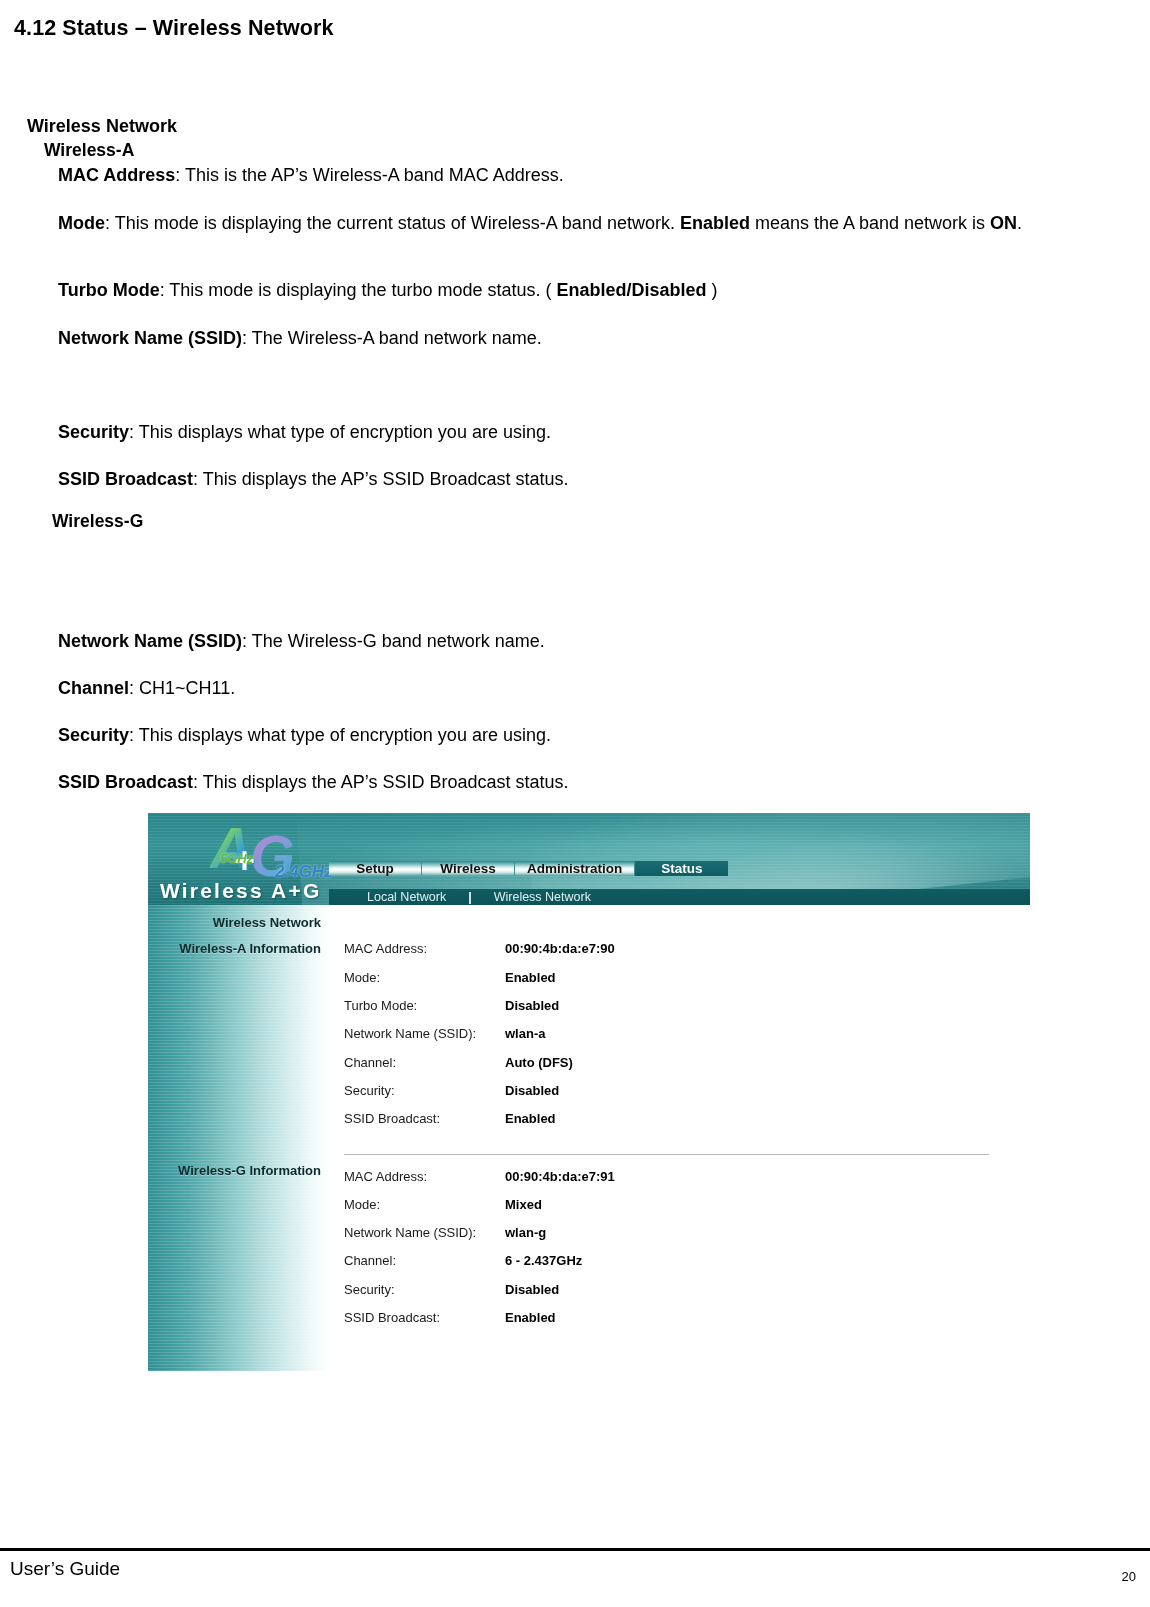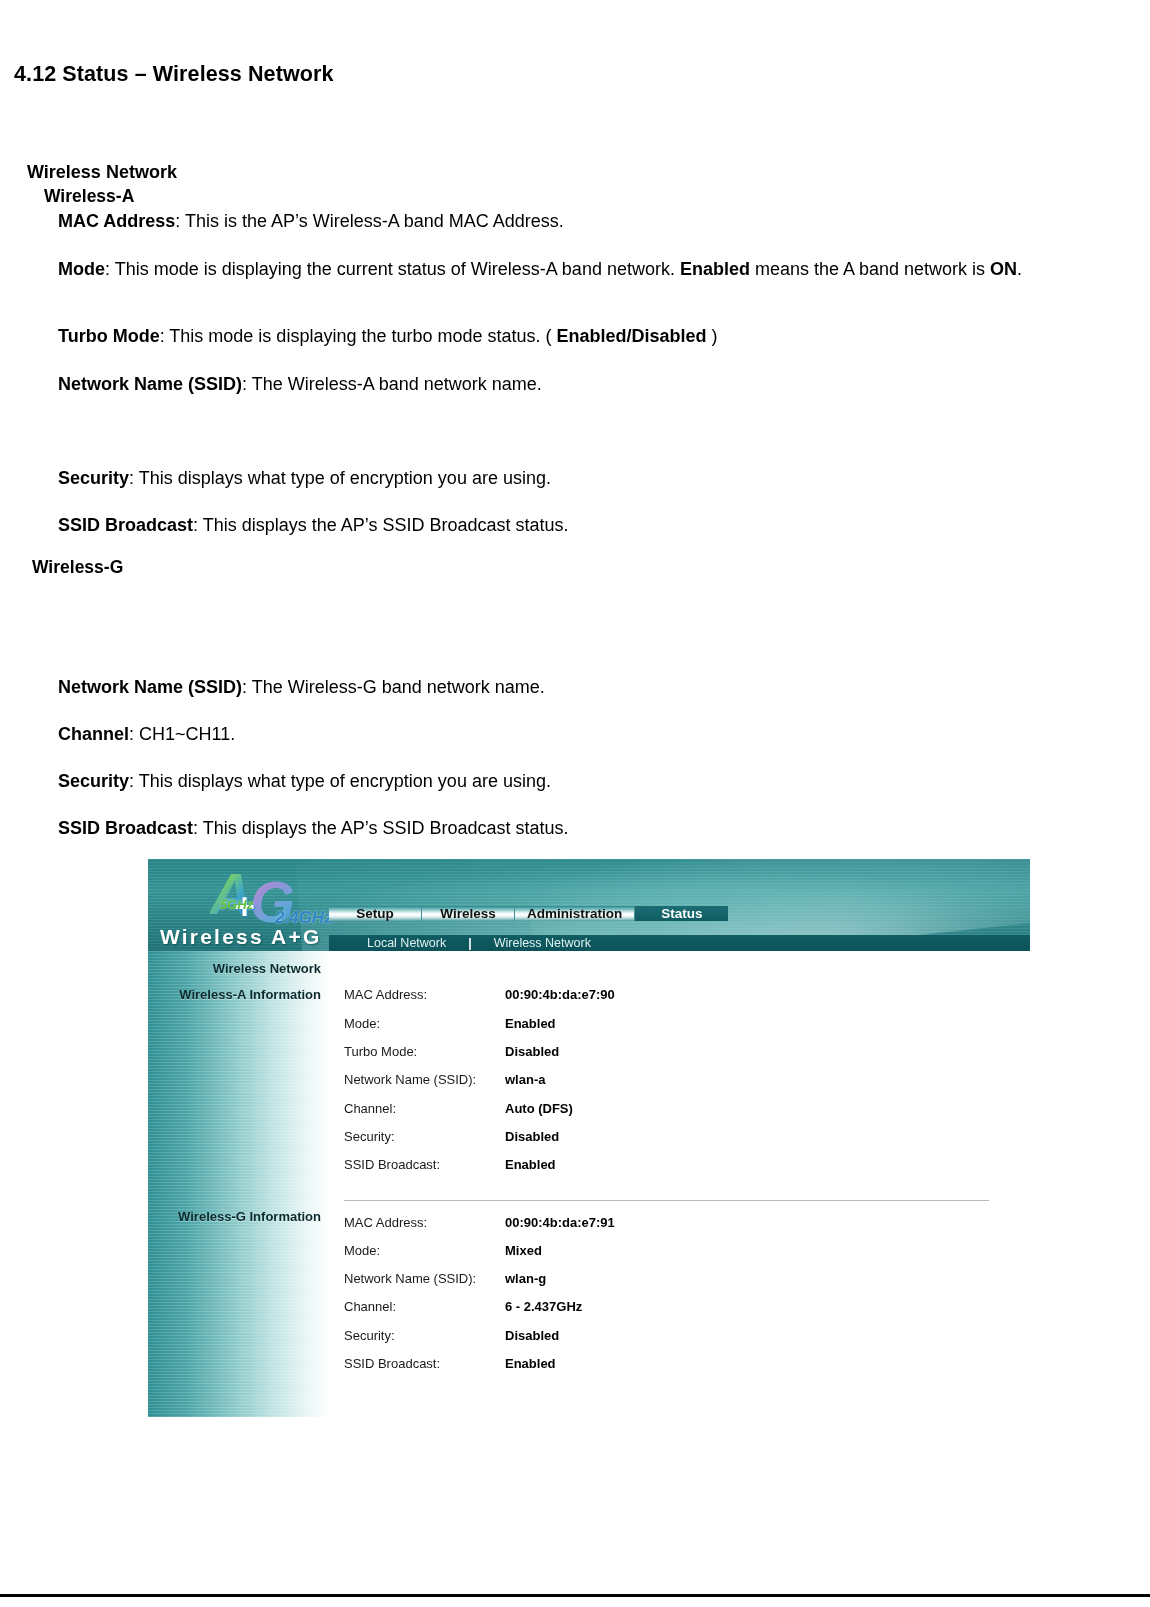--- a/index.html
+++ b/index.html
@@ -15,21 +15,20 @@
     font-family: "Liberation Sans", sans-serif;
     color: #000000;
     overflow: hidden;
   }
 
   
   .page {
     position: absolute;
     inset: 0;
     padding: 0;
-    margin-top: 46px;
   }
 
   .doc-heading {
     position: absolute;
     left: 14px;
     top: 2px;
     font-size: 21.5px;
     font-weight: bold;
     letter-spacing: 0.1px;
   }
@@ -52,21 +51,21 @@
 
   .sub-title-a {
     position: absolute;
     left: 44px;
     top: 140px;
     font-size: 17.5px;
     font-weight: bold;
   }
   .sub-title-g {
     position: absolute;
-    left: 32px;
+    left: 52px;
     top: 511px;
     font-size: 17.5px;
     font-weight: bold;
   }
 
   .bullet {
     position: absolute;
     left: 58px;
     font-size: 18px;
     line-height: 25px;
@@ -234,24 +233,24 @@
     font-size: 21px;
     font-weight: bold;
     color: #ffffff;
     letter-spacing: 2.2px;
     text-shadow: 1px 1px 2px rgba(0,60,60,0.55);
   }
 
   
   .tabbar {
     position: absolute;
-    left: 181px; top: 40px;
+    left: 181px; top: 48px;
     width: 701px; height: 28px;
     display: flex;
-    align-items: center;
+    align-items: flex-start;
   }
   .tab {
     position: relative;
     min-width: 93px;
     padding: 0 12px;
     display: flex;
     align-items: center;
     justify-content: center;
     font-size: 13.5px;
     font-weight: bold;

